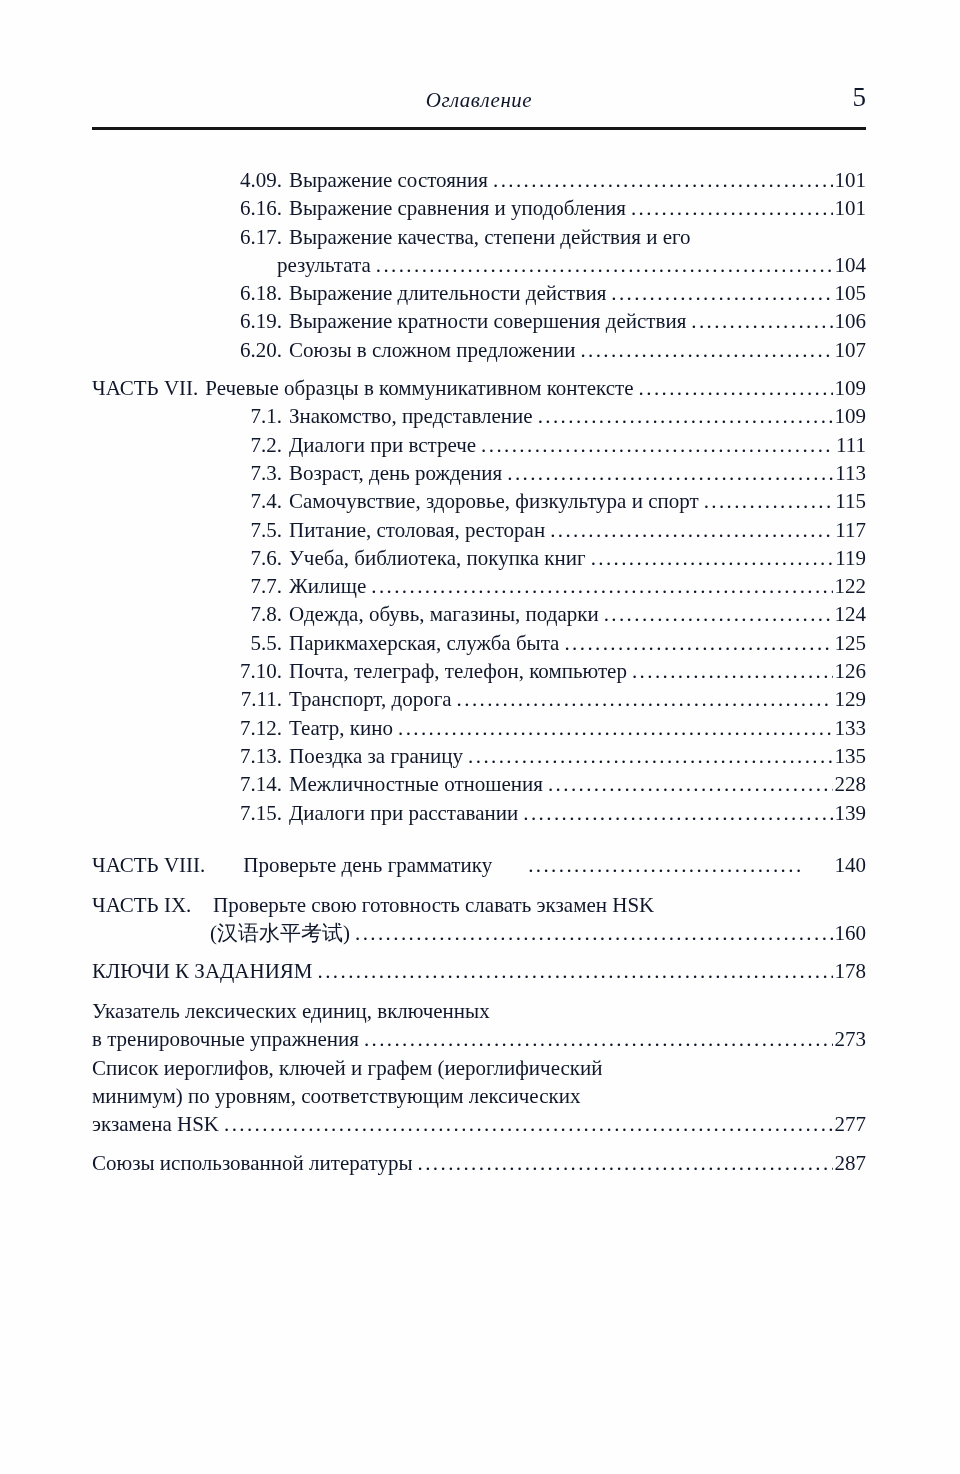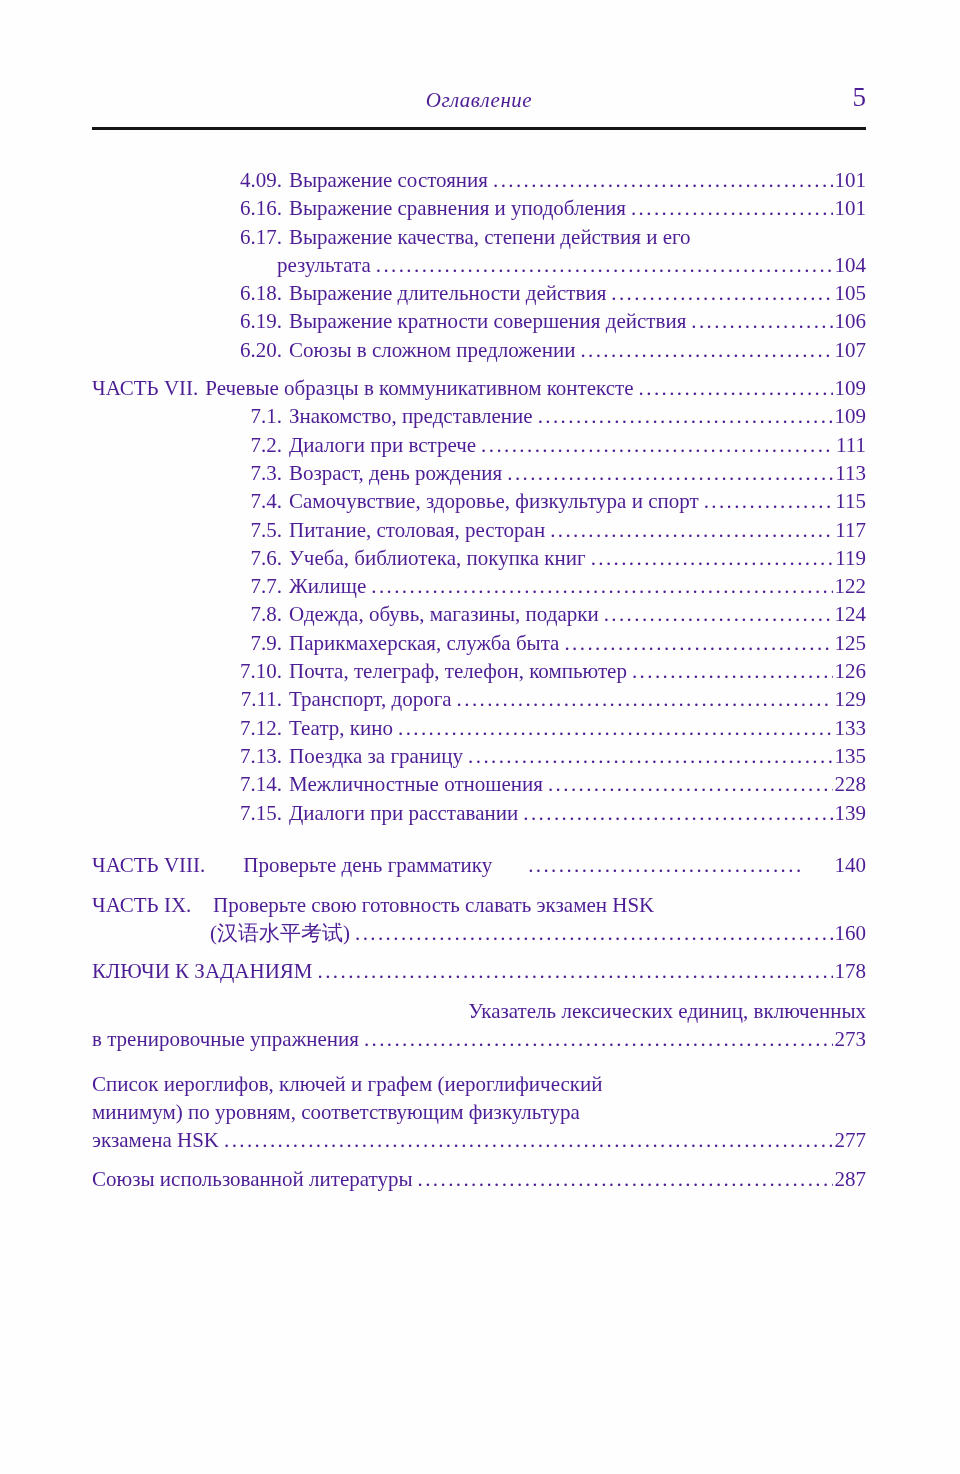--- a/index.html
+++ b/index.html
@@ -4,21 +4,21 @@
 <style>
   html, body { margin: 0; padding: 0; background: #ffffff; }
   .page {
     position: relative;
     width: 960px;
     height: 1474px;
     background: #fefefe;
     box-sizing: border-box;
     padding: 0 94px 4px 92px;
     font-family: "Liberation Serif", serif;
-    color: #4c1d95;
+    color: #0f172a;
     overflow: hidden;
   }
   
   .runhead { position: relative; padding-top: 86px; height: 34px; }
   .runhead-title {
     position: absolute;
     left: 0; right: 0;
     top: 88px;
     text-align: center;
     font-style: italic;
@@ -64,22 +64,22 @@
     letter-spacing: 2.4px;
   }
   .leader::before {
     content: "......................................................................................................................................................................................................";
   }
   .pg { flex: none; white-space: nowrap; }
   .mt-part7 { margin-top: 10px; }
   .mt-part8 { margin-top: 24px; gap: 31px; }
   .mt-part9 { margin-top: 12px; }
   .mt-keys  { margin-top: 9px; align-items: flex-end; }
-  .mt-index { margin-top: 12px; justify-content: flex-end; }
-  .mt-hiero { margin-top: 16px; align-items: flex-end; }
+  .mt-index { margin-top: 12px; }
+  .mt-hiero { margin-top: 0; align-items: flex-end; }
   .mt-lit   { margin-top: 10px; }
 </style>
 </head>
 <body>
 
 <div class="page">
 
   <div class="runhead">
     <div class="runhead-title">Оглавление</div>
     <div class="runhead-page">5</div>
@@ -182,21 +182,21 @@
       <span class="leader"></span>
       <span class="pg">122</span>
     </div>
     <div class="row">
       <span class="num">7.8.</span>
       <span class="t">Одежда, обувь, магазины, подарки</span>
       <span class="leader"></span>
       <span class="pg">124</span>
     </div>
     <div class="row">
-      <span class="num">7.9.</span>
+      <span class="num">5.5.</span>
       <span class="t">Парикмахерская, служба быта</span>
       <span class="leader"></span>
       <span class="pg">125</span>
     </div>
     <div class="row">
       <span class="num">7.10.</span>
       <span class="t">Почта, телеграф, телефон, компьютер</span>
       <span class="leader"></span>
       <span class="pg">126</span>
     </div>
@@ -260,21 +260,21 @@
     <div class="row bold">
       <span class="t">в тренировочные упражнения</span>
       <span class="leader"></span>
       <span class="pg">273</span>
     </div>
 
     <div class="row bold mt-hiero">
       <span class="t">Список иероглифов, ключей и графем (иероглифический</span>
     </div>
     <div class="row bold">
-      <span class="t">минимум) по уровням, соответствующим физкультура</span>
+      <span class="t">минимум) по уровням, соответствующим лексических</span>
     </div>
     <div class="row bold">
       <span class="t">экзамена HSK</span>
       <span class="leader"></span>
       <span class="pg">277</span>
     </div>
 
     <div class="row bold mt-lit">
       <span class="t">Союзы использованной литературы</span>
       <span class="leader"></span>

